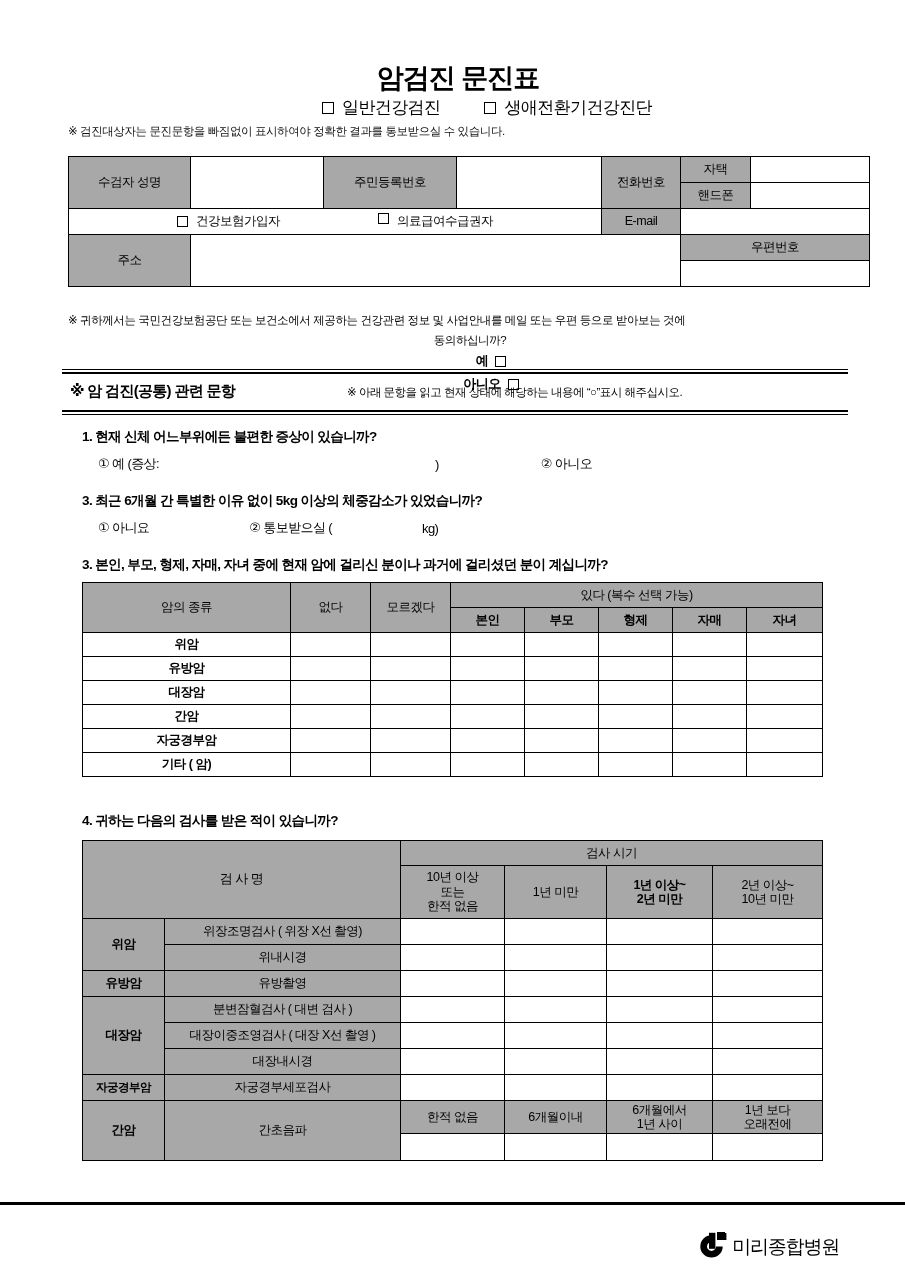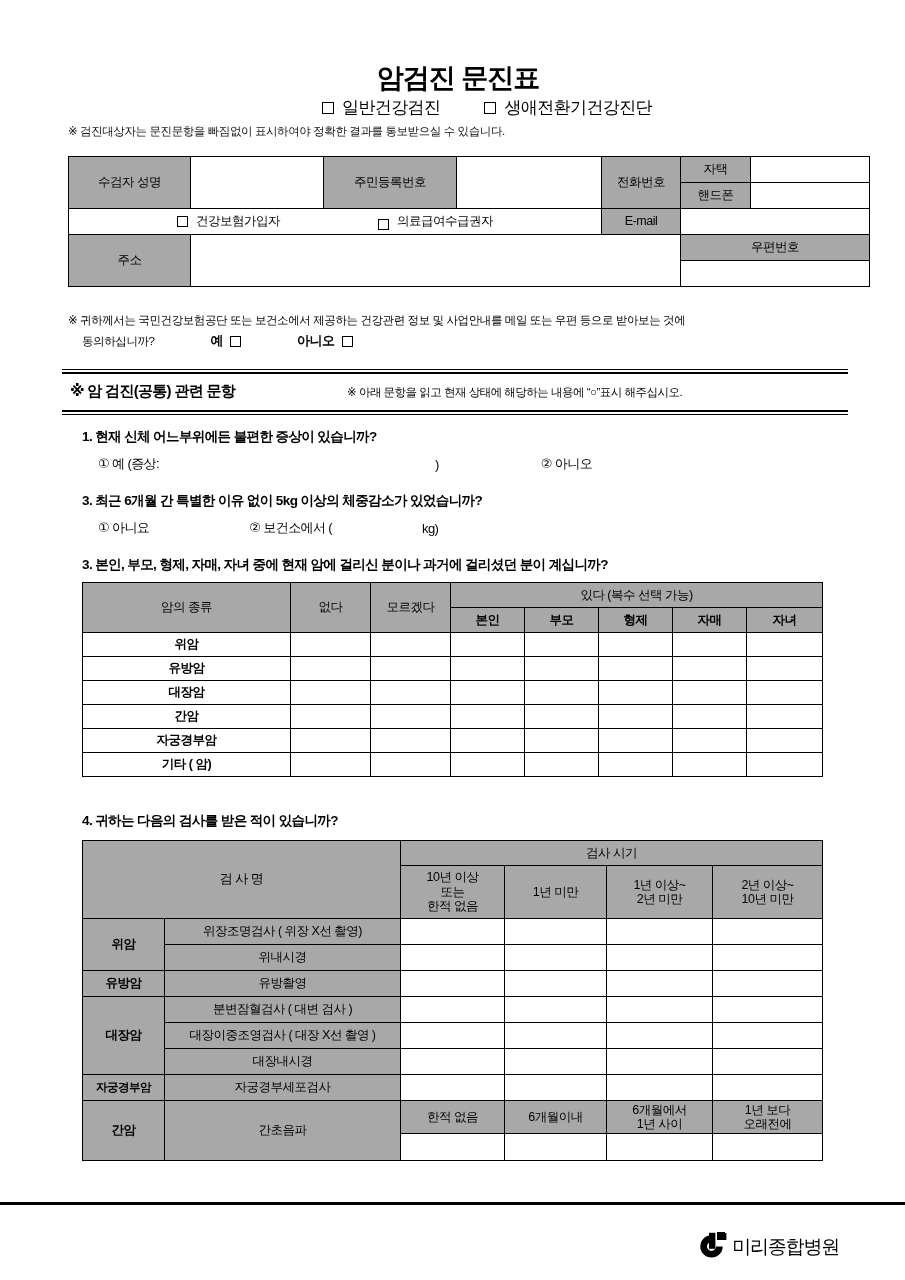--- a/index.html
+++ b/index.html
@@ -27,21 +27,21 @@
   .w{background:#ffffff;}
   .lbl{font-size:12.5px;text-align:center;letter-spacing:-0.5px;line-height:1.15;}
   .lbl-b{font-weight:bold;}
 
   
   .info{position:absolute;left:68px;top:156px;width:771px;}
   .info td{height:25px;}
 
   
   .consent{position:absolute;left:68px;top:310px;width:790px;font-size:11.5px;line-height:1.75;letter-spacing:-0.4px;}
-  .consent .l2{display:flex;align-items:center;}
+  .consent .l2{display:flex;align-items:center;flex-direction:column;}
   .consent .q2{padding-left:14px;}
   .cyn{display:flex;align-items:center;font-size:13px;font-weight:bold;letter-spacing:-0.5px;}
   .cyn .cbx{margin-left:7px;margin-right:0;}
 
   
   .secbar{position:absolute;left:62px;top:372px;width:786px;
     border-top:2.4px solid #000;border-bottom:2.4px solid #000;
     padding:8px 0 9px 0;display:flex;align-items:baseline;}
   .secbar:before{content:"";position:absolute;left:0;top:-5px;width:100%;height:1.4px;background:#000;}
   .secbar:after{content:"";position:absolute;left:0;bottom:-5px;width:100%;height:1.4px;background:#000;}
@@ -119,21 +119,21 @@
         <td class="g lbl">핸드폰</td>
         <td class="w lbl"></td>
       </tr>
       <tr>
         <td class="w" colspan="4">
           <div style="display:flex;align-items:center;justify-content:center;gap:74px;font-size:12.5px;letter-spacing:-0.5px;">
             <label style="display:flex;align-items:center;">
               <span class="cbx sm"></span>
               <span>건강보험가입자</span>
             </label>
-            <label style="display:flex;align-items:flex-end;margin-left:24px;">
+            <label style="display:flex;align-items:flex-start;margin-left:24px;">
               <span class="cbx sm"></span>
               <span>의료급여수급권자</span>
             </label>
           </div>
         </td>
         <td class="g lbl">E-mail</td>
         <td class="w lbl" colspan="2"></td>
       </tr>
       <tr>
         <td class="g lbl" rowspan="2">주소</td>
@@ -175,21 +175,21 @@
       <span class="gapB"></span>
       <span>② 아니오</span>
     </div>
   </div>
 
   <div class="q q2">
     <div class="q-text">3. 최근 6개월 간 특별한 이유 없이 5kg 이상의 체중감소가 있었습니까?</div>
     <div class="q-ans">
       <span>① 아니요</span>
       <span class="gapC"></span>
-      <span>② 보건소에서 (</span>
+      <span>② 통보받으실 (</span>
       <span class="gapD"></span>
       <span>kg)</span>
     </div>
   </div>
 
   <div class="q q3">
     <div class="q-text">3. 본인, 부모, 형제, 자매, 자녀 중에 현재 암에 걸리신 분이나 과거에 걸리셨던 분이 계십니까?</div>
   </div>
 
   <table class="tbl t3">
@@ -296,21 +296,21 @@
     <tbody>
       <tr>
         <td class="g lbl" colspan="2" rowspan="2" style="height:76px;font-size:13px;">검 사 명</td>
         <td class="g lbl" colspan="4" style="height:24px;">검사 시기</td>
       </tr>
       <tr>
         <td class="g lbl" style="height:52px;white-space:pre-line;">10년 이상
 또는
 한적 없음</td>
         <td class="g lbl" style="white-space:pre-line;">1년 미만</td>
-        <td class="g lbl" style="white-space:pre-line;">1년 이상~
+        <td class="g lbl" style="white-space:pre-line;font-weight:bold;">1년 이상~
 2년 미만</td>
         <td class="g lbl" style="white-space:pre-line;margin-left:44px;">2년 이상~
 10년 미만</td>
       </tr>
 
       <tr>
         <td class="g lbl lbl-b" rowspan="2">위암</td>
         <td class="g lbl" style="height:25px;">위장조명검사 ( 위장 X선 촬영)</td>
         <td class="w"></td>
           <td class="w"></td>

